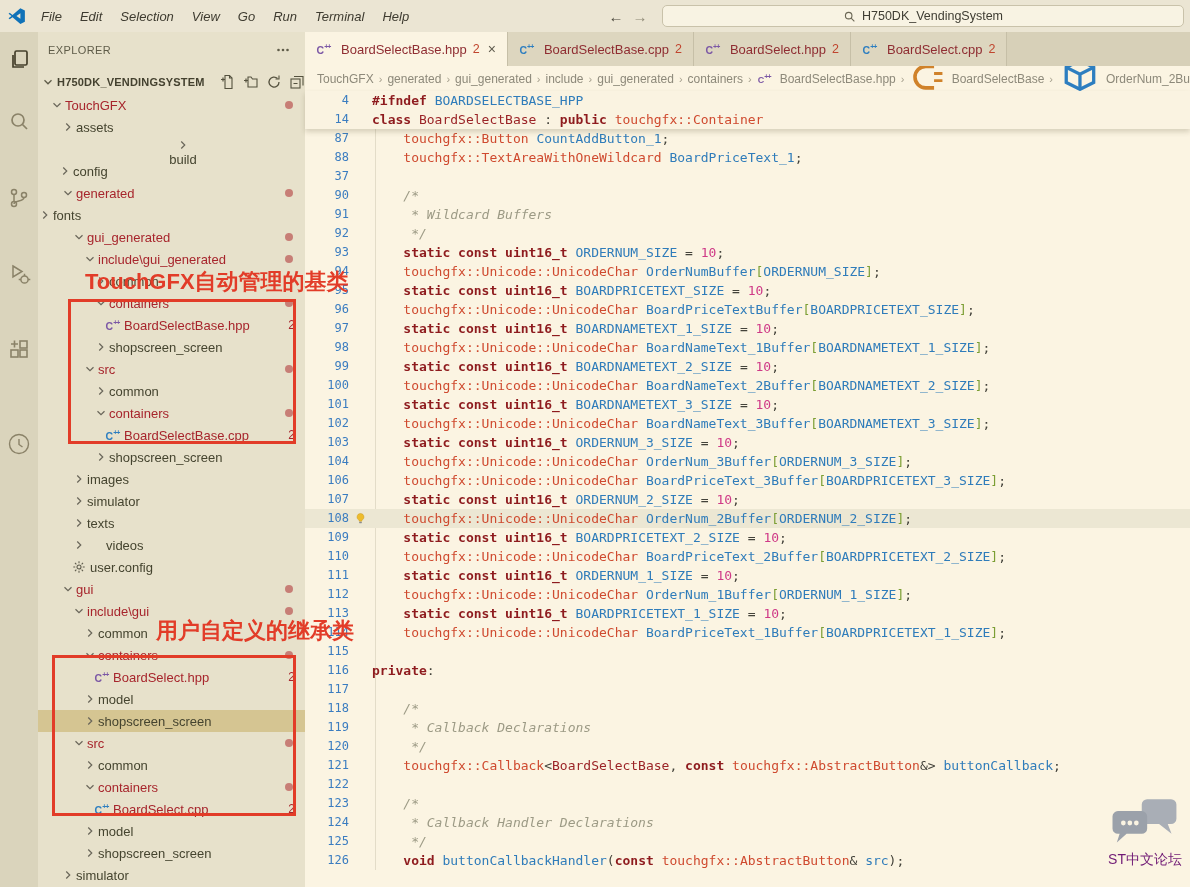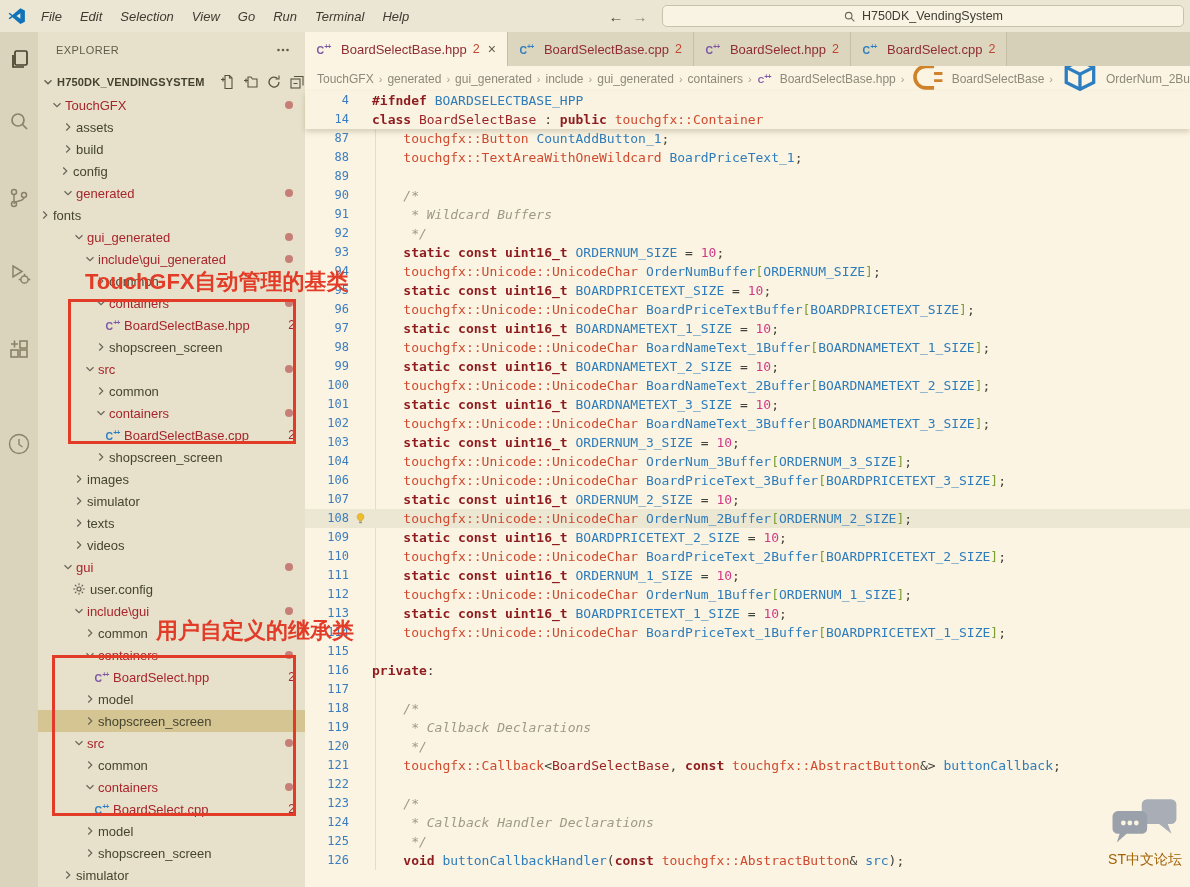--- a/index.html
+++ b/index.html
@@ -20,21 +20,21 @@
              font-size:12.5px;color:#3f3d33;}
   #searchbox svg{width:13px;height:13px;}
   
   #activitybar{left:0;top:32px;width:38px;height:855px;background:#dad4bc;border-right:1px solid #cfc8b1;}
   .act-item{position:absolute;left:5px;width:28px;height:28px;color:#8a8268;}
   .act-item svg{width:28px;height:28px;}
   .act-item.active{color:#45402c;}
   
   #sidebar{left:38px;top:32px;width:267px;height:855px;background:#e7e1cb;overflow:hidden;}
   #exp-head{position:absolute;left:0;top:0;width:267px;height:36px;display:flex;align-items:center;}
-  #exp-title{font-size:11px;letter-spacing:.4px;color:#5f5c49;margin-left:18px;text-align:center;}
+  #exp-title{font-size:11px;letter-spacing:.4px;color:#5f5c49;margin-left:10px;text-align:center;}
   #exp-more{margin-left:auto;margin-right:14px;width:16px;height:16px;color:#5f5c49;}
   #sec-head{position:absolute;left:0;top:38px;width:267px;height:24px;display:flex;align-items:center;
             font-size:11px;font-weight:bold;color:#44412f;}
   #sec-head .chev{width:14px;height:14px;margin-left:3px;color:#5f5c49;flex:none;}
   #sec-title{margin-left:2px;letter-spacing:.2px;}
   .sec-ico{width:16px;height:16px;margin-left:7px;color:#55523f;flex:none;}
   #tree{position:absolute;left:0;top:62px;width:267px;}
   .trow{height:22px;display:flex;align-items:center;font-size:13px;color:#45442f;position:relative;}
   .trow.sel{background:#d5c592;}
   .trow .chev{width:14px;height:14px;flex:none;color:#6a665a;margin-right:1px;}
@@ -75,21 +75,21 @@
   .id{color:#2f7cba;}
   .nu{color:#cf3a87;}
   .cm{color:#9c9a85;font-style:italic;}
   .br{color:#7b9e33;}
   .pl{color:#43423a;}
   .cl{color:#9b2427;}
   
   .anno-text{position:absolute;color:#e23c28;font-size:22px;font-weight:bold;z-index:20;
              font-family:"Liberation Sans",sans-serif;white-space:nowrap;}
   .anno-rect{position:absolute;border:3px solid #e23c28;z-index:20;}
-  #watermark{position:absolute;right:8px;bottom:18px;z-index:19;text-align:center;color:#a16207;font-size:14px;}
+  #watermark{position:absolute;right:8px;bottom:18px;z-index:19;text-align:center;color:#701a75;font-size:14px;}
   #watermark svg{width:72px;height:52px;display:block;margin:0 auto 2px;}
 </style>
 </head>
 <body>
 
 <div id="titlebar" class="abs">
   <span id="vslogo">
     <svg viewBox="0 0 16 16">
         <path d="M11 1L4 7 1.5 5.2.5 6l2.6 2L.5 10l1 .8L4 9l7 6 4-2V3z" fill="#1072b8"></path>
         <path d="M11 5.5v5L7.5 8z" fill="#ebe5d3"></path>
@@ -193,21 +193,21 @@
           </svg></span>
         <span class="lbl">TouchGFX</span>
         <span class="dot"></span>
       </div>
       <div class="trow" style="padding-left: 23px;">
         <span class="ic chev"><svg viewBox="0 0 16 16" style="width: 100%; height: 100%;">
             <path d="M6 4l4 4-4 4" fill="none" stroke="currentColor" stroke-width="1.4"></path>
           </svg></span>
         <span class="lbl">assets</span>
       </div>
-      <div class="trow" style="padding-left: 23px;">
+      <div class="trow" style="padding-left: 23px; flex-direction: column;">
         <span class="ic chev"><svg viewBox="0 0 16 16" style="width: 100%; height: 100%;">
             <path d="M6 4l4 4-4 4" fill="none" stroke="currentColor" stroke-width="1.4"></path>
           </svg></span>
         <span class="lbl">build</span>
       </div>
       <div class="trow" style="padding-left: 20px;">
         <span class="ic chev"><svg viewBox="0 0 16 16" style="width: 100%; height: 100%;">
             <path d="M6 4l4 4-4 4" fill="none" stroke="currentColor" stroke-width="1.4"></path>
           </svg></span>
         <span class="lbl">config</span>
@@ -305,39 +305,39 @@
             <path d="M6 4l4 4-4 4" fill="none" stroke="currentColor" stroke-width="1.4"></path>
           </svg></span>
         <span class="lbl">simulator</span>
       </div>
       <div class="trow" style="padding-left: 34px;">
         <span class="ic chev"><svg viewBox="0 0 16 16" style="width: 100%; height: 100%;">
             <path d="M6 4l4 4-4 4" fill="none" stroke="currentColor" stroke-width="1.4"></path>
           </svg></span>
         <span class="lbl">texts</span>
       </div>
-      <div class="trow" style="padding-left: 34px;">
+      <div class="trow" style="padding-left: 34px; gap: 19px;">
         <span class="ic chev"><svg viewBox="0 0 16 16" style="width: 100%; height: 100%;">
             <path d="M6 4l4 4-4 4" fill="none" stroke="currentColor" stroke-width="1.4"></path>
           </svg></span>
         <span class="lbl">videos</span>
-      </div>
-      <div class="trow red" style="padding-left: 23px;">
-        <span class="ic chev"><svg viewBox="0 0 16 16" style="width: 100%; height: 100%;">
-            <path d="M4 6l4 4 4-4" fill="none" stroke="currentColor" stroke-width="1.4"></path>
-          </svg></span>
-        <span class="lbl">gui</span>
-        <span class="dot"></span>
       </div>
       <div class="trow" style="padding-left: 34px;">
         <span class="ic gear"><svg viewBox="0 0 16 16" fill="none" stroke="currentColor" stroke-width="1.2" style="width: 100%; height: 100%;">
             <circle cx="8" cy="8" r="2.3"></circle>
             <path d="M8 1.5v2.2M8 12.3v2.2M1.5 8h2.2M12.3 8h2.2M3.4 3.4l1.6 1.6M11 11l1.6 1.6M12.6 3.4L11 5M5 11l-1.6 1.6"></path>
           </svg></span>
         <span class="lbl">user.config</span>
+      </div>
+      <div class="trow red" style="padding-left: 23px;">
+        <span class="ic chev"><svg viewBox="0 0 16 16" style="width: 100%; height: 100%;">
+            <path d="M4 6l4 4 4-4" fill="none" stroke="currentColor" stroke-width="1.4"></path>
+          </svg></span>
+        <span class="lbl">gui</span>
+        <span class="dot"></span>
       </div>
       <div class="trow red" style="padding-left: 34px;">
         <span class="ic chev"><svg viewBox="0 0 16 16" style="width: 100%; height: 100%;">
             <path d="M4 6l4 4 4-4" fill="none" stroke="currentColor" stroke-width="1.4"></path>
           </svg></span>
         <span class="lbl">include\gui</span>
         <span class="dot"></span>
       </div>
       <div class="trow" style="padding-left: 45px;">
         <span class="ic chev"><svg viewBox="0 0 16 16" style="width: 100%; height: 100%;">
@@ -503,21 +503,21 @@
         <span class="num">87</span>
         <span class="bslot"></span>
         <pre class="ct">    <span class="ty">touchgfx::Button</span><span class="pl"> </span><span class="id">CountAddButton_1</span><span class="pl">;</span></pre>
       </div>
       <div class="crow">
         <span class="num">88</span>
         <span class="bslot"></span>
         <pre class="ct">    <span class="ty">touchgfx::TextAreaWithOneWildcard</span><span class="pl"> </span><span class="id">BoardPriceText_1</span><span class="pl">;</span></pre>
       </div>
       <div class="crow">
-        <span class="num">89</span>
+        <span class="num">37</span>
         <span class="bslot"></span>
         <pre class="ct"></pre>
       </div>
       <div class="crow">
         <span class="num">90</span>
         <span class="bslot"></span>
         <pre class="ct">    <span class="cm">/*</span></pre>
       </div>
       <div class="crow">
         <span class="num">91</span>

